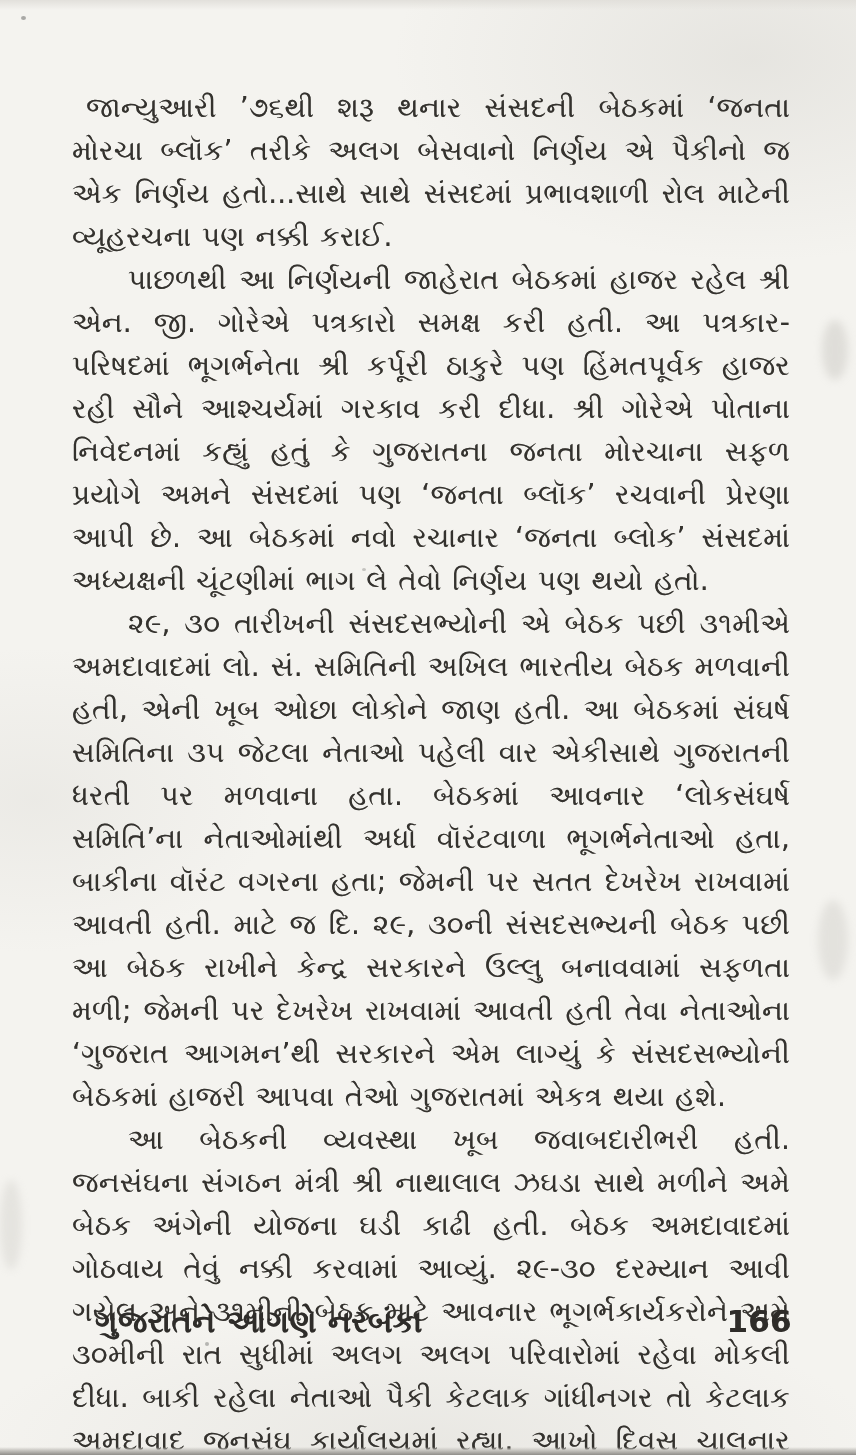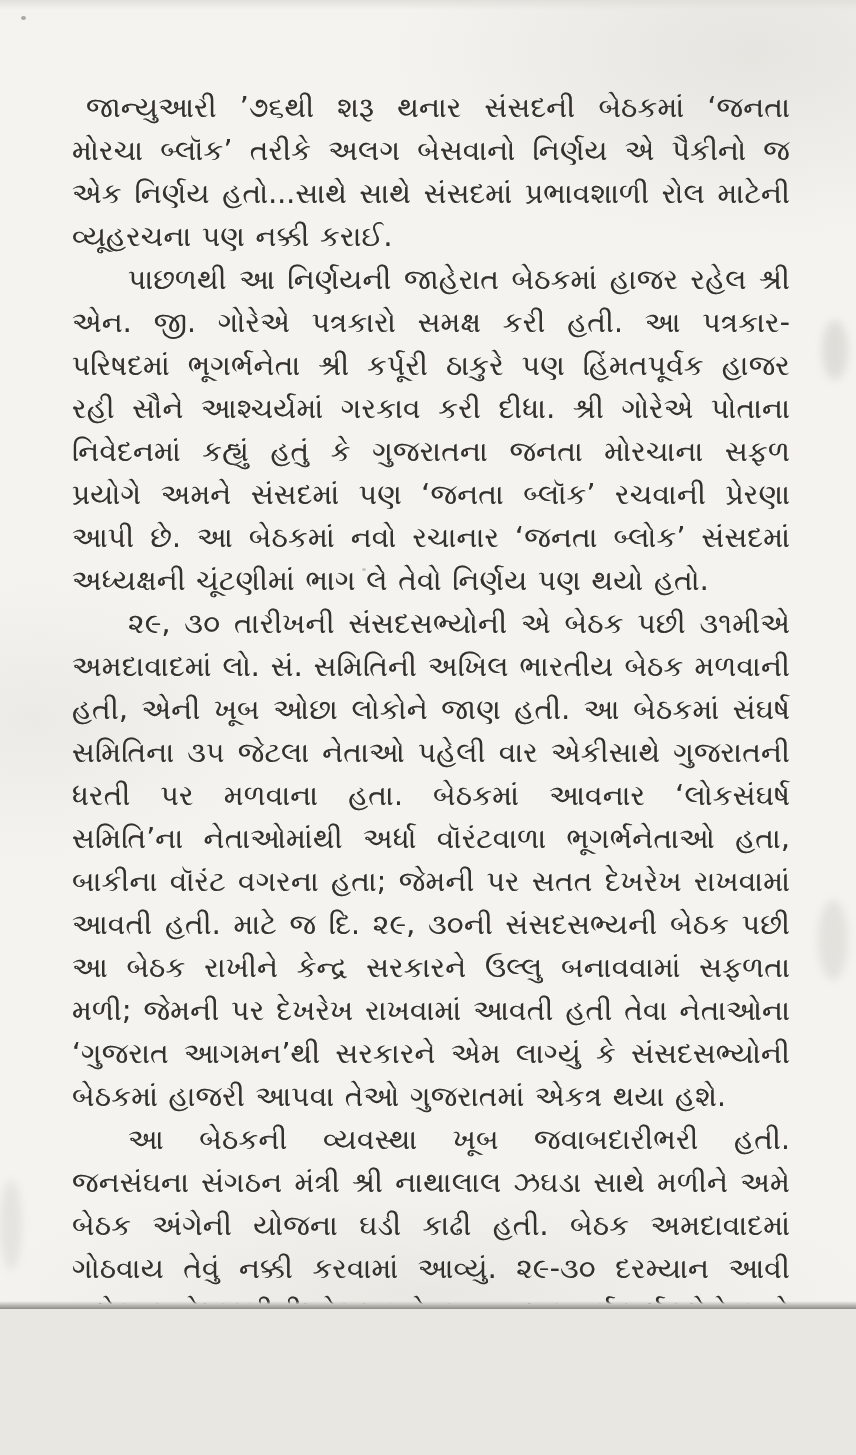--- a/index.html
+++ b/index.html
@@ -4,21 +4,21 @@
 <title>Scanned book page</title>
 <style>
   html, body {
     margin: 0;
     padding: 0;
     background: #e9e7e2;
   }
   .page {
     position: relative;
     width: 856px;
-    height: 1309px;
+    height: 1455px;
     margin: 0 auto;
     overflow: hidden;
     background:
       radial-gradient(ellipse 60% 20% at 88% 4%, rgba(198,196,190,0.30), rgba(198,196,190,0) 70%),
       radial-gradient(ellipse 40% 15% at 4% 55%, rgba(205,203,197,0.22), rgba(205,203,197,0) 70%),
       radial-gradient(ellipse 70% 12% at 50% 99%, rgba(200,198,192,0.25), rgba(200,198,192,0) 75%),
       #f4f3ef;
     font-family: "DejaVu Sans", "Liberation Sans", sans-serif;
     color: #34322e;
   }

